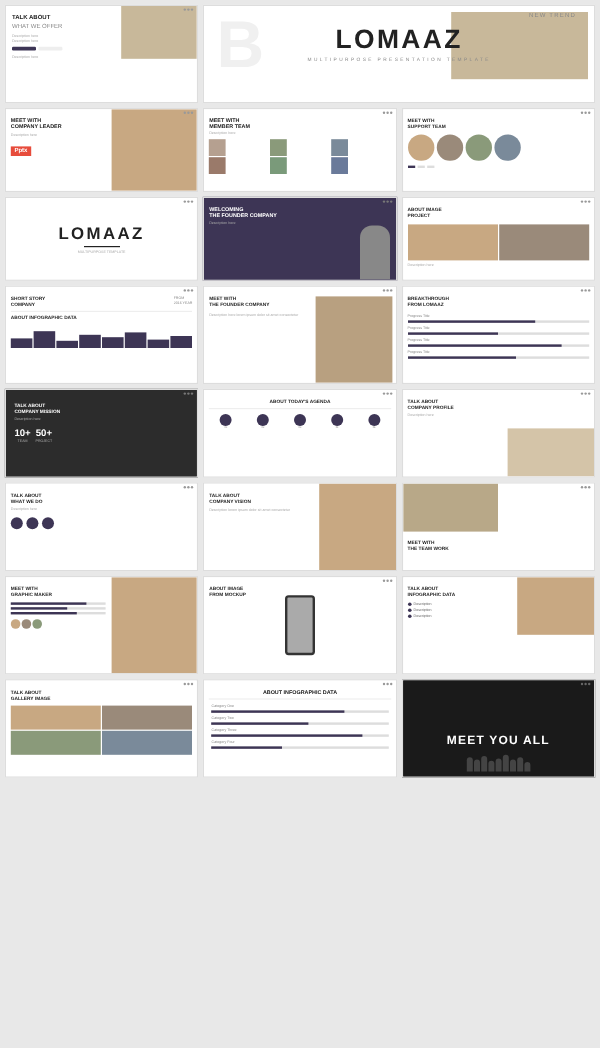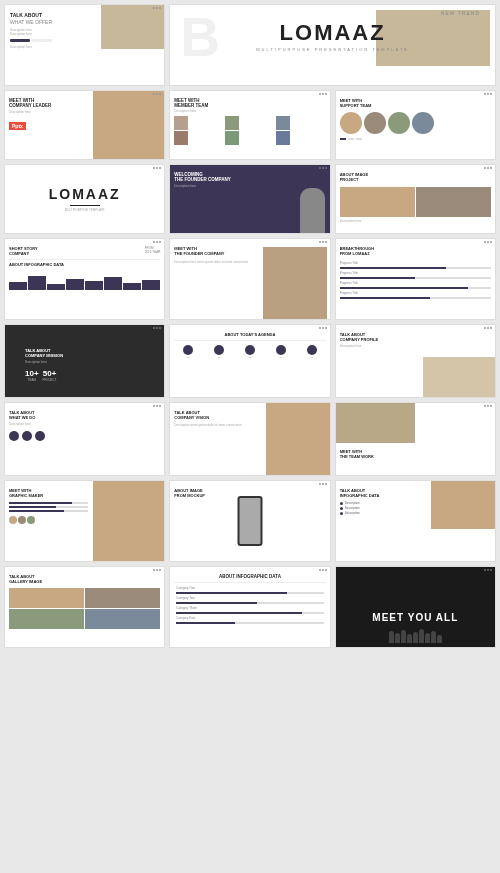--- a/index.html
+++ b/index.html
@@ -410,21 +410,21 @@
               <div class="progress-fill" style="width:60%;"></div>
             </div>
         </div>
       </div>
     </div>
   </div>
 
   <div class="row-3">
 
     <div class="slide-card dark" style="min-height:72px;">
-      <div style="padding:20px;height:72px;background:#2c2c2c;position:relative;">
+      <div style="padding:7px;height:72px;background:#2c2c2c;position:relative;">
         <div class="dots-deco">
             <div class="dot" style="background:#777;"></div>
             <div class="dot" style="background:#777;"></div>
             <div class="dot" style="background:#777;"></div>
           </div>
         <div style="font-size:4px;font-weight:bold;color:#fff;margin-top:3px;">TALK ABOUT</div>
         <div style="font-size:4px;font-weight:bold;color:#fff;">COMPANY MISSION</div>
         <div style="font-size:3px;color:#aaa;margin-top:2px;">Description here</div>
 
         <div style="display:flex;gap:4px;margin-top:5px;">

